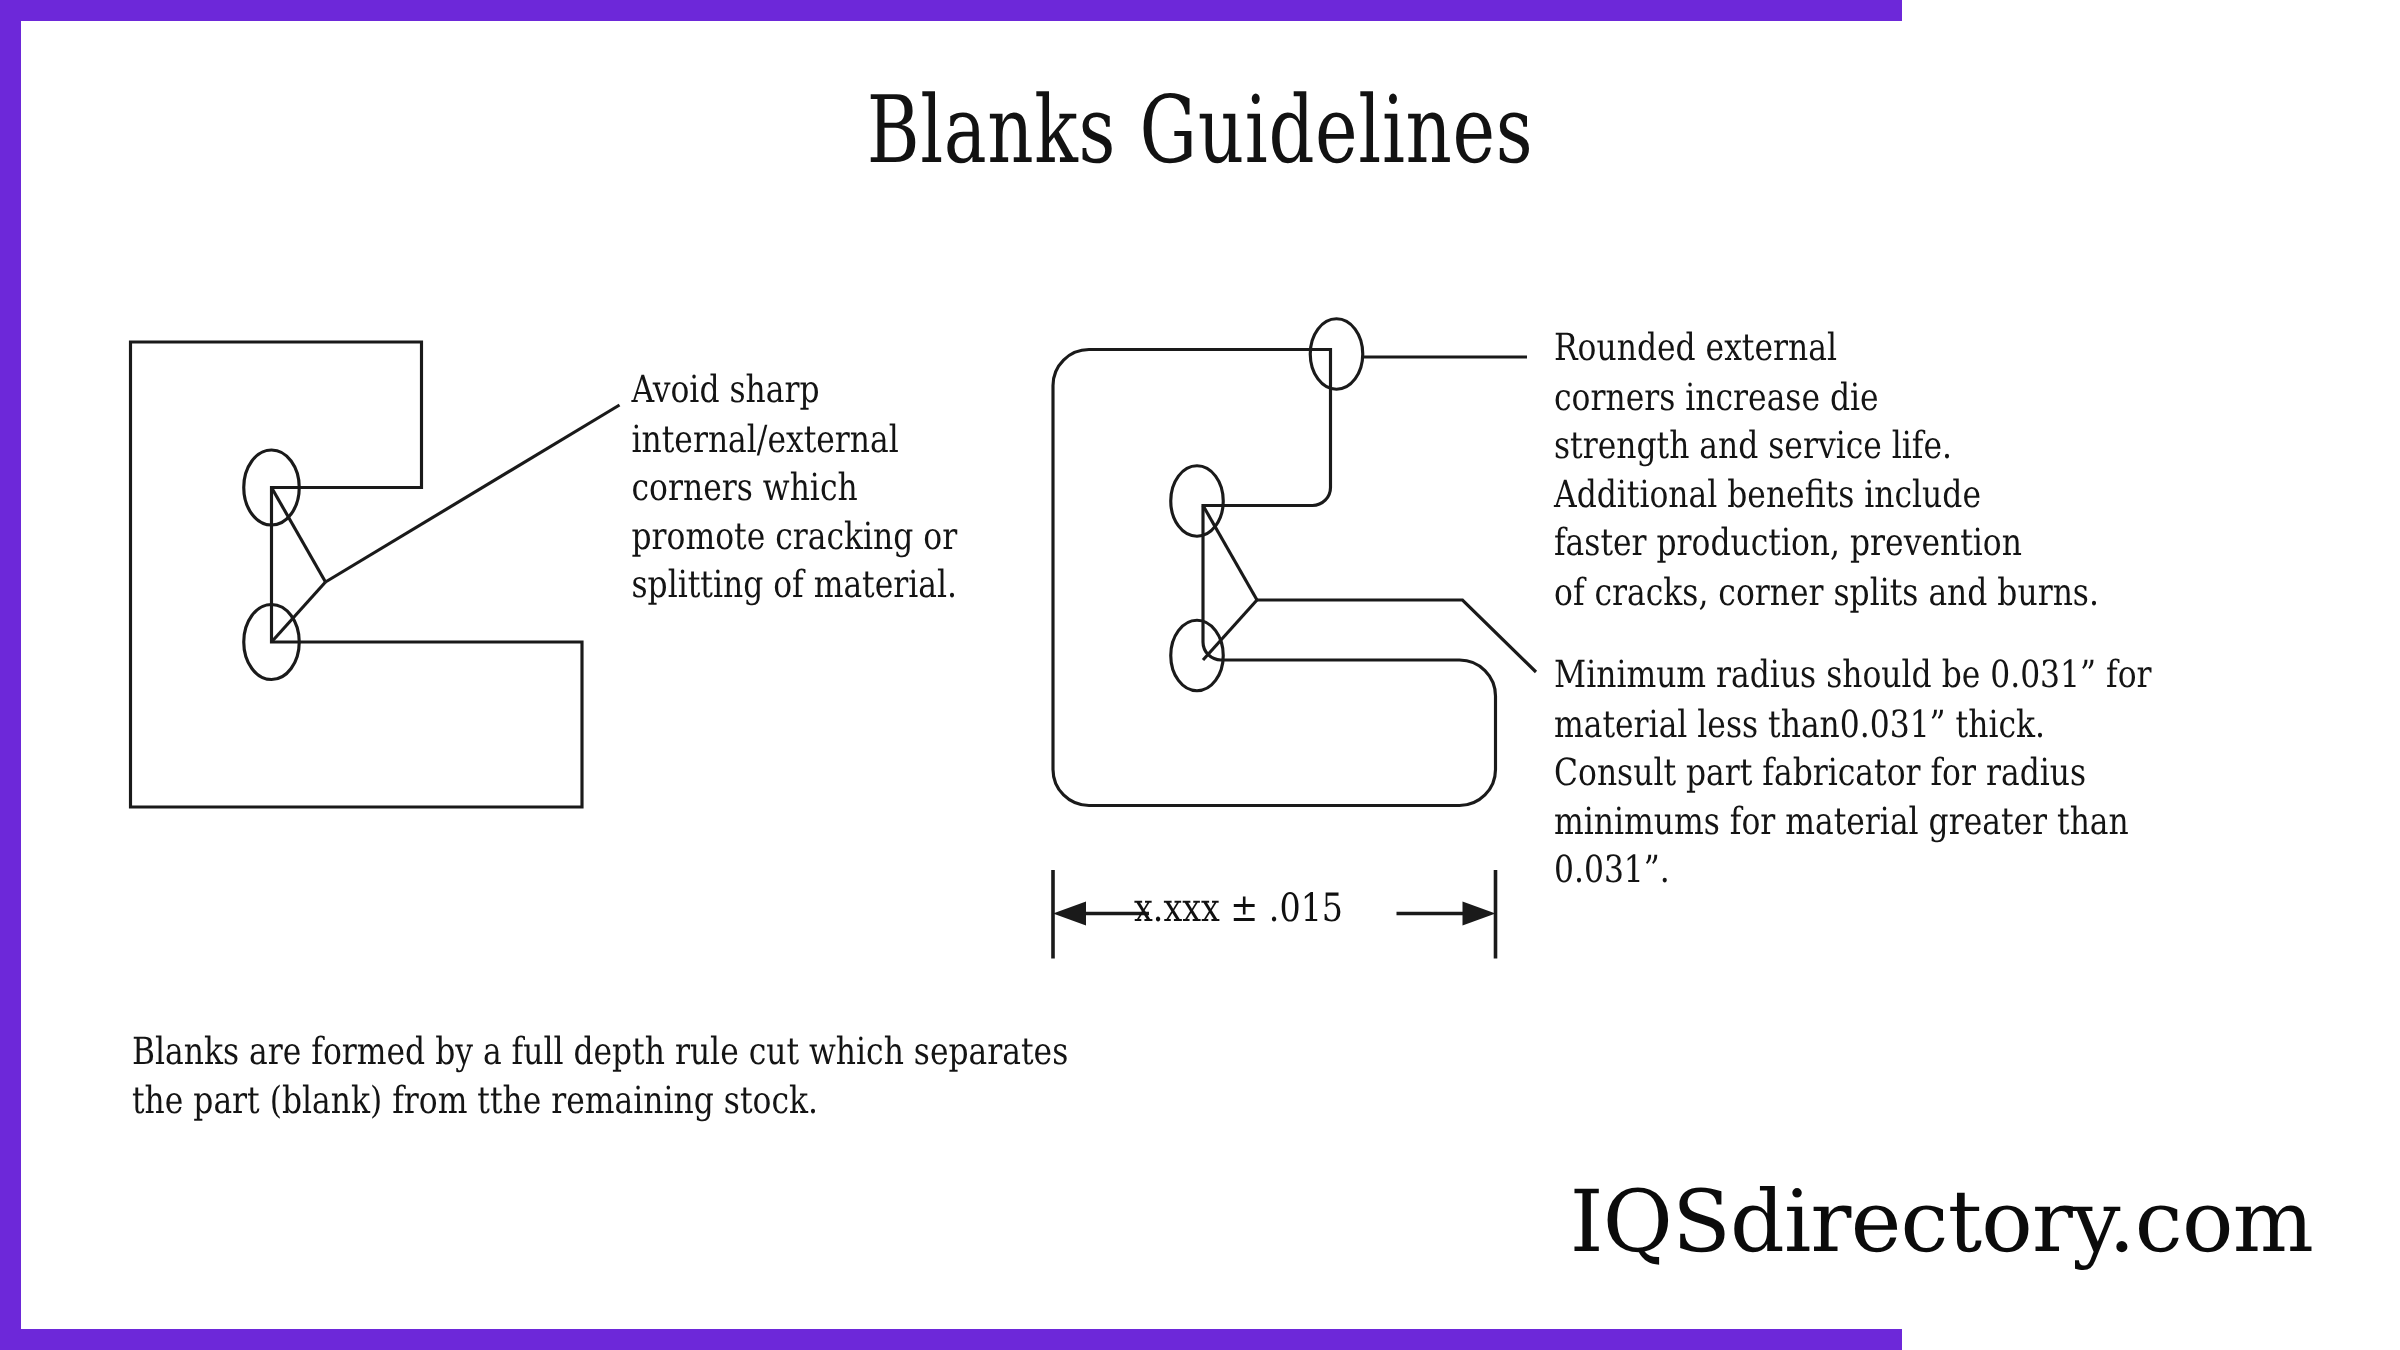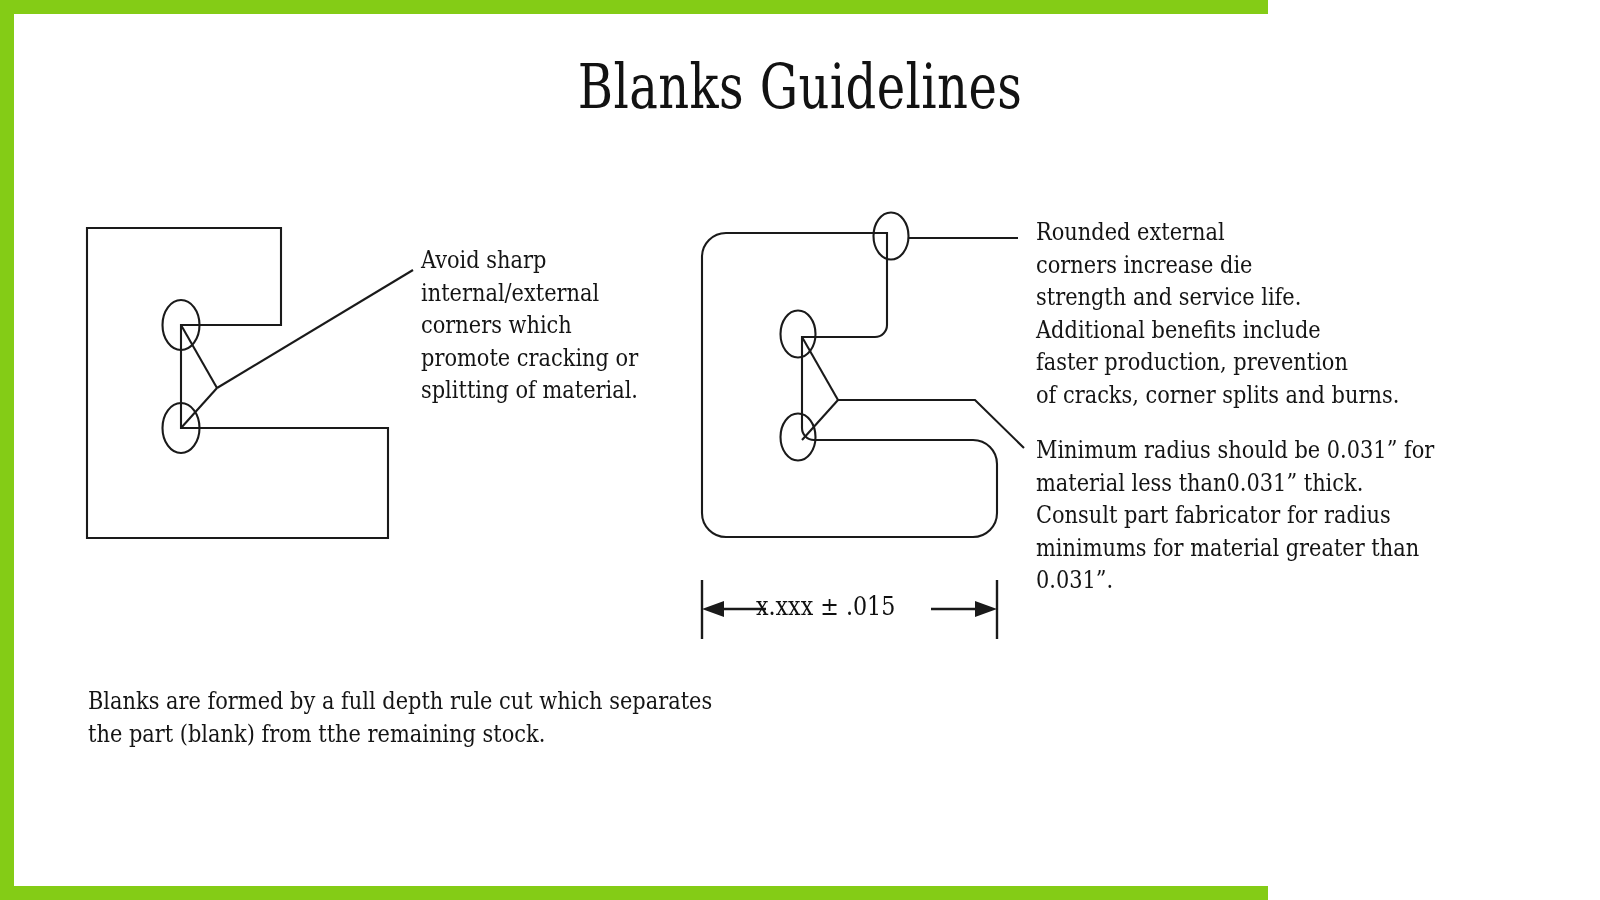--- a/index.html
+++ b/index.html
@@ -11,21 +11,21 @@
     width: 1600px;
     height: 900px;
     font-family: "DejaVu Serif", serif;
     overflow: hidden;
   }
   #page {
     position: relative;
     width: 1268px;
     height: 900px;
     box-sizing: border-box;
-    background: #84cc16;
+    background: #6d28d9;
   }
   #canvas {
     position: absolute;
     left: 14px;
     top: 14px;
     width: 1572px;
     height: 872px;
     background: #ffffff;
     overflow: hidden;
   }
@@ -202,15 +202,16 @@
 material less than0.031” thick.
 Consult part fabricator for radius
 minimums for material greater than
 0.031”.</div>
 
     <div id="dim-label">x.xxx  ± .015</div>
 
     <div class="caption" id="caption-bottom">Blanks are formed by a full depth rule cut which separates
 the part (blank) from tthe remaining stock.</div>
 
+    <div id="brand">IQSdirectory.com</div>
 
   </div>
 </div>
 
 </body></html>

